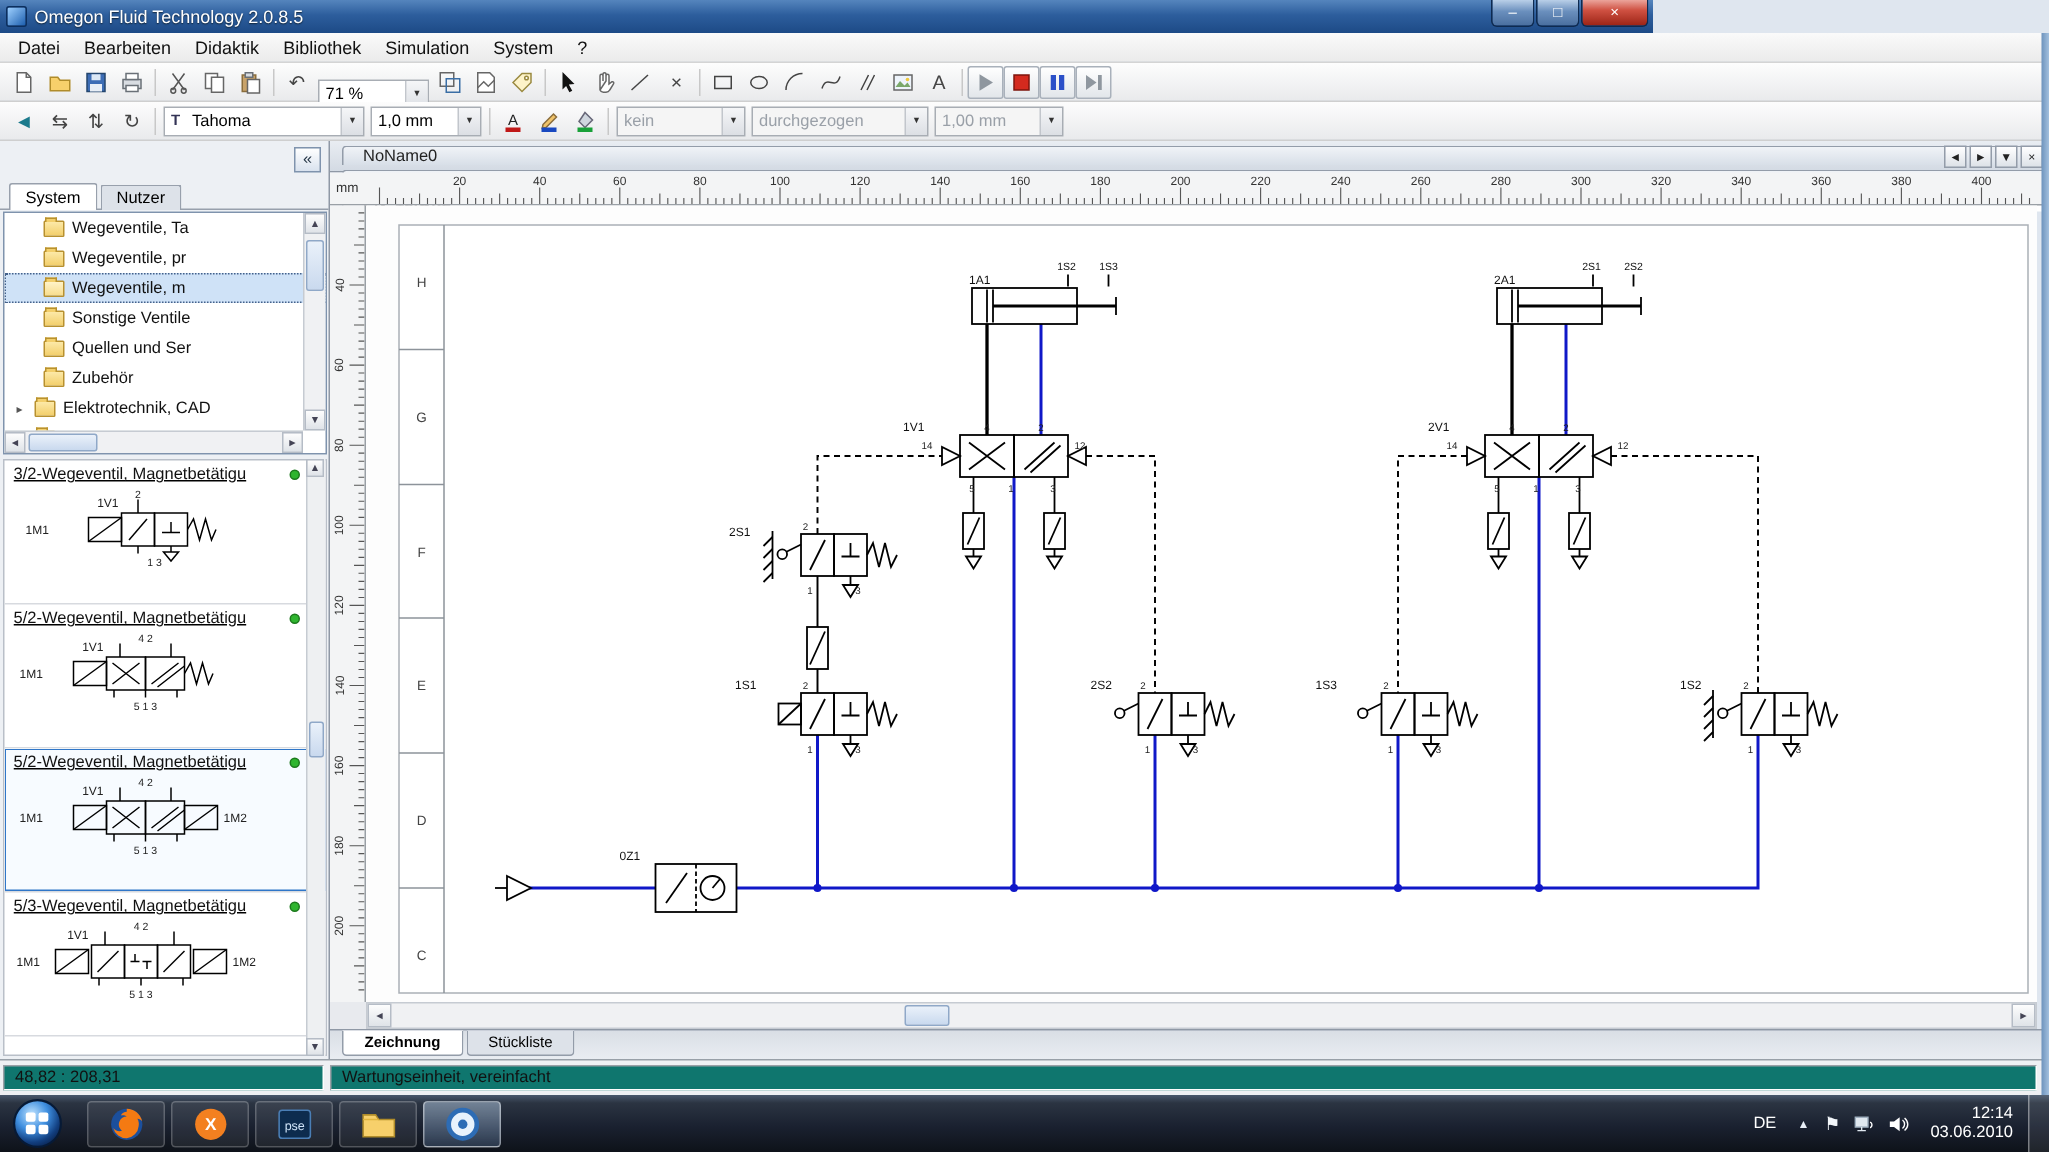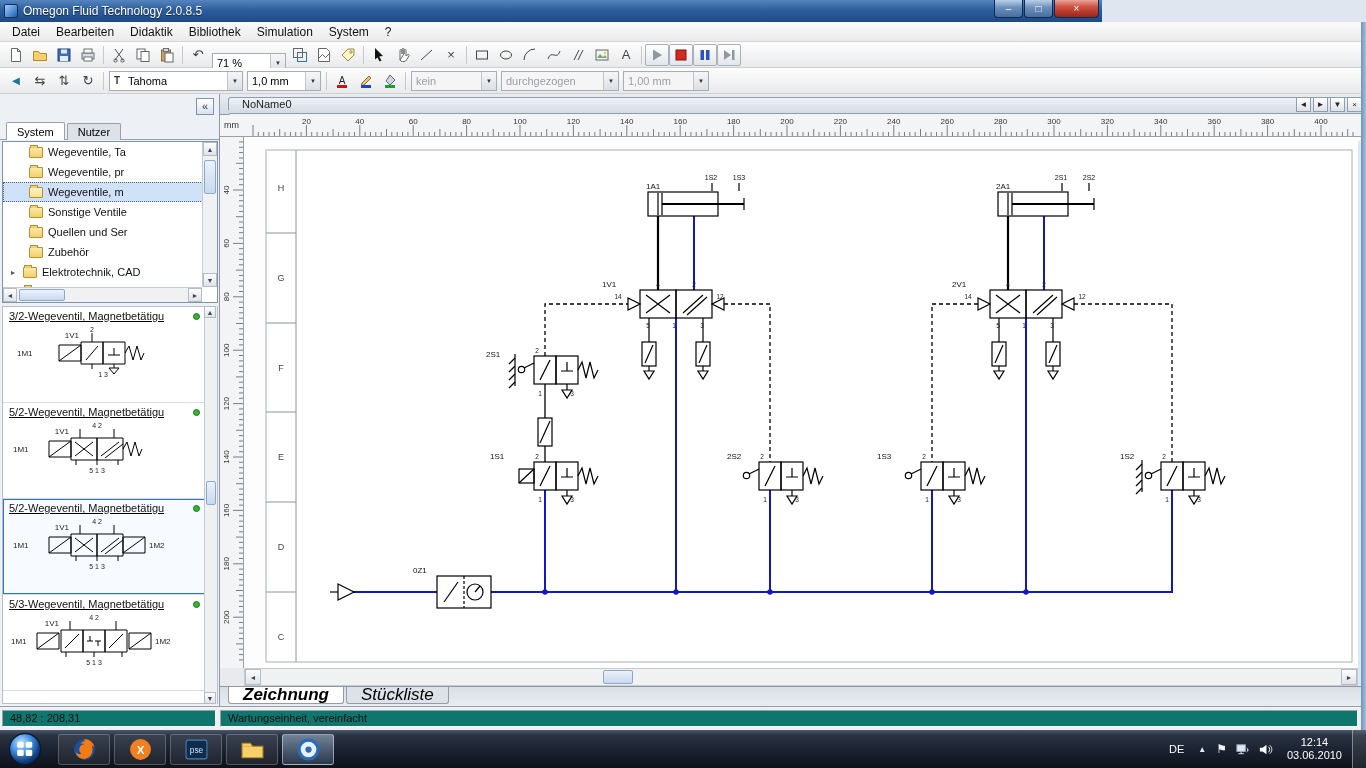--- a/index.html
+++ b/index.html
@@ -109,22 +109,22 @@
   #canvas { position:absolute; top:137px; left:244px; width:1114px; height:531px; background:#fdfdfd; overflow:hidden; }
   #hscroll { position:absolute; top:668px; left:244px; width:1114px; height:18px; background:#f0f1f3;
     border:1px solid #c6cbd2; }
   #corner { position:absolute; top:668px; left:220px; width:24px; height:18px; background:#e8eaee; }
   .winborder { position:absolute; right:0; top:22px; width:5px; height:708px;
     background:linear-gradient(90deg,#6d93bd,#a3c0de); z-index:40; }
 
   
   #bottomtabs { position:absolute; top:686px; left:220px; width:1146px; height:20px;
     background:linear-gradient(#d9dee5,#e9edf2); border-top:1px solid #8f98a5; display:flex; padding-left:8px; }
-  .btab { height:17px; margin-top:0; display:flex; align-items:center; padding:0 14px; font-size:17px;
-    border:1px solid #939ca9; border-top:none; border-radius:0 0 3px 3px; background:#dde2e9; margin-right:2px;font-style:italic; }
+  .btab { height:17px; margin-top:0; display:flex; align-items:center; padding:0 14px; font-size:10px;
+    border:1px solid #939ca9; border-top:none; border-radius:0 0 3px 3px; background:#dde2e9; margin-right:2px; }
   .btab.active { background:#fff; font-weight:bold; }
   #statusbar { position:absolute; top:706px; left:0; width:1366px; height:24px; background:#eef0f3;
     border-top:1px solid #98a0a8; }
   .scell { position:absolute; top:3px; height:17px; border:1px solid; border-color:#9a9fa6 #fdfdfd #fdfdfd #9a9fa6;
     font-size:11px; line-height:15px; padding:0 7px; background:#0f766e; color:#111; }
   #scell1 { left:2px; width:214px; }
   #scell2 { left:220px; right:8px; }
 
   
   #taskbar { position:absolute; top:730px; left:0; width:1366px; height:38px;
@@ -135,21 +135,21 @@
     border:1px solid rgba(255,255,255,0.22); background:rgba(255,255,255,0.07);
     display:flex; align-items:center; justify-content:center; }
   .taskbtn svg { width:25px; height:25px; }
   .taskbtn.active { background:linear-gradient(rgba(200,225,250,0.45),rgba(120,160,210,0.25));
     border-color:rgba(255,255,255,0.45); }
   .tray { margin-left:auto; display:flex; align-items:center; color:#fff; height:100%; }
   .tray .lang { font-size:11px; padding:0 8px; }
   .tray .chev { font-size:8px; padding:0 6px; color:#e8eef6; }
   .tray .ticon { padding:0 4px; font-size:12px; color:#f2f6fa; display:flex; align-items:center; }
   .tray .ticon svg { width:15px; height:15px; }
-  .clock { text-align:center; font-size:11px; line-height:13px; padding:0 10px; color:#fff; }
+  .clock { text-align:right; font-size:11px; line-height:13px; padding:0 10px; color:#fff; }
   .showdesk { width:14px; height:38px; border-left:1px solid rgba(255,255,255,0.4);
     background:rgba(255,255,255,0.08); }
 </style>
 </head>
 <body>
 
 <div id="app">
 
   <div id="titlebar">
     <div class="appicon"></div>

